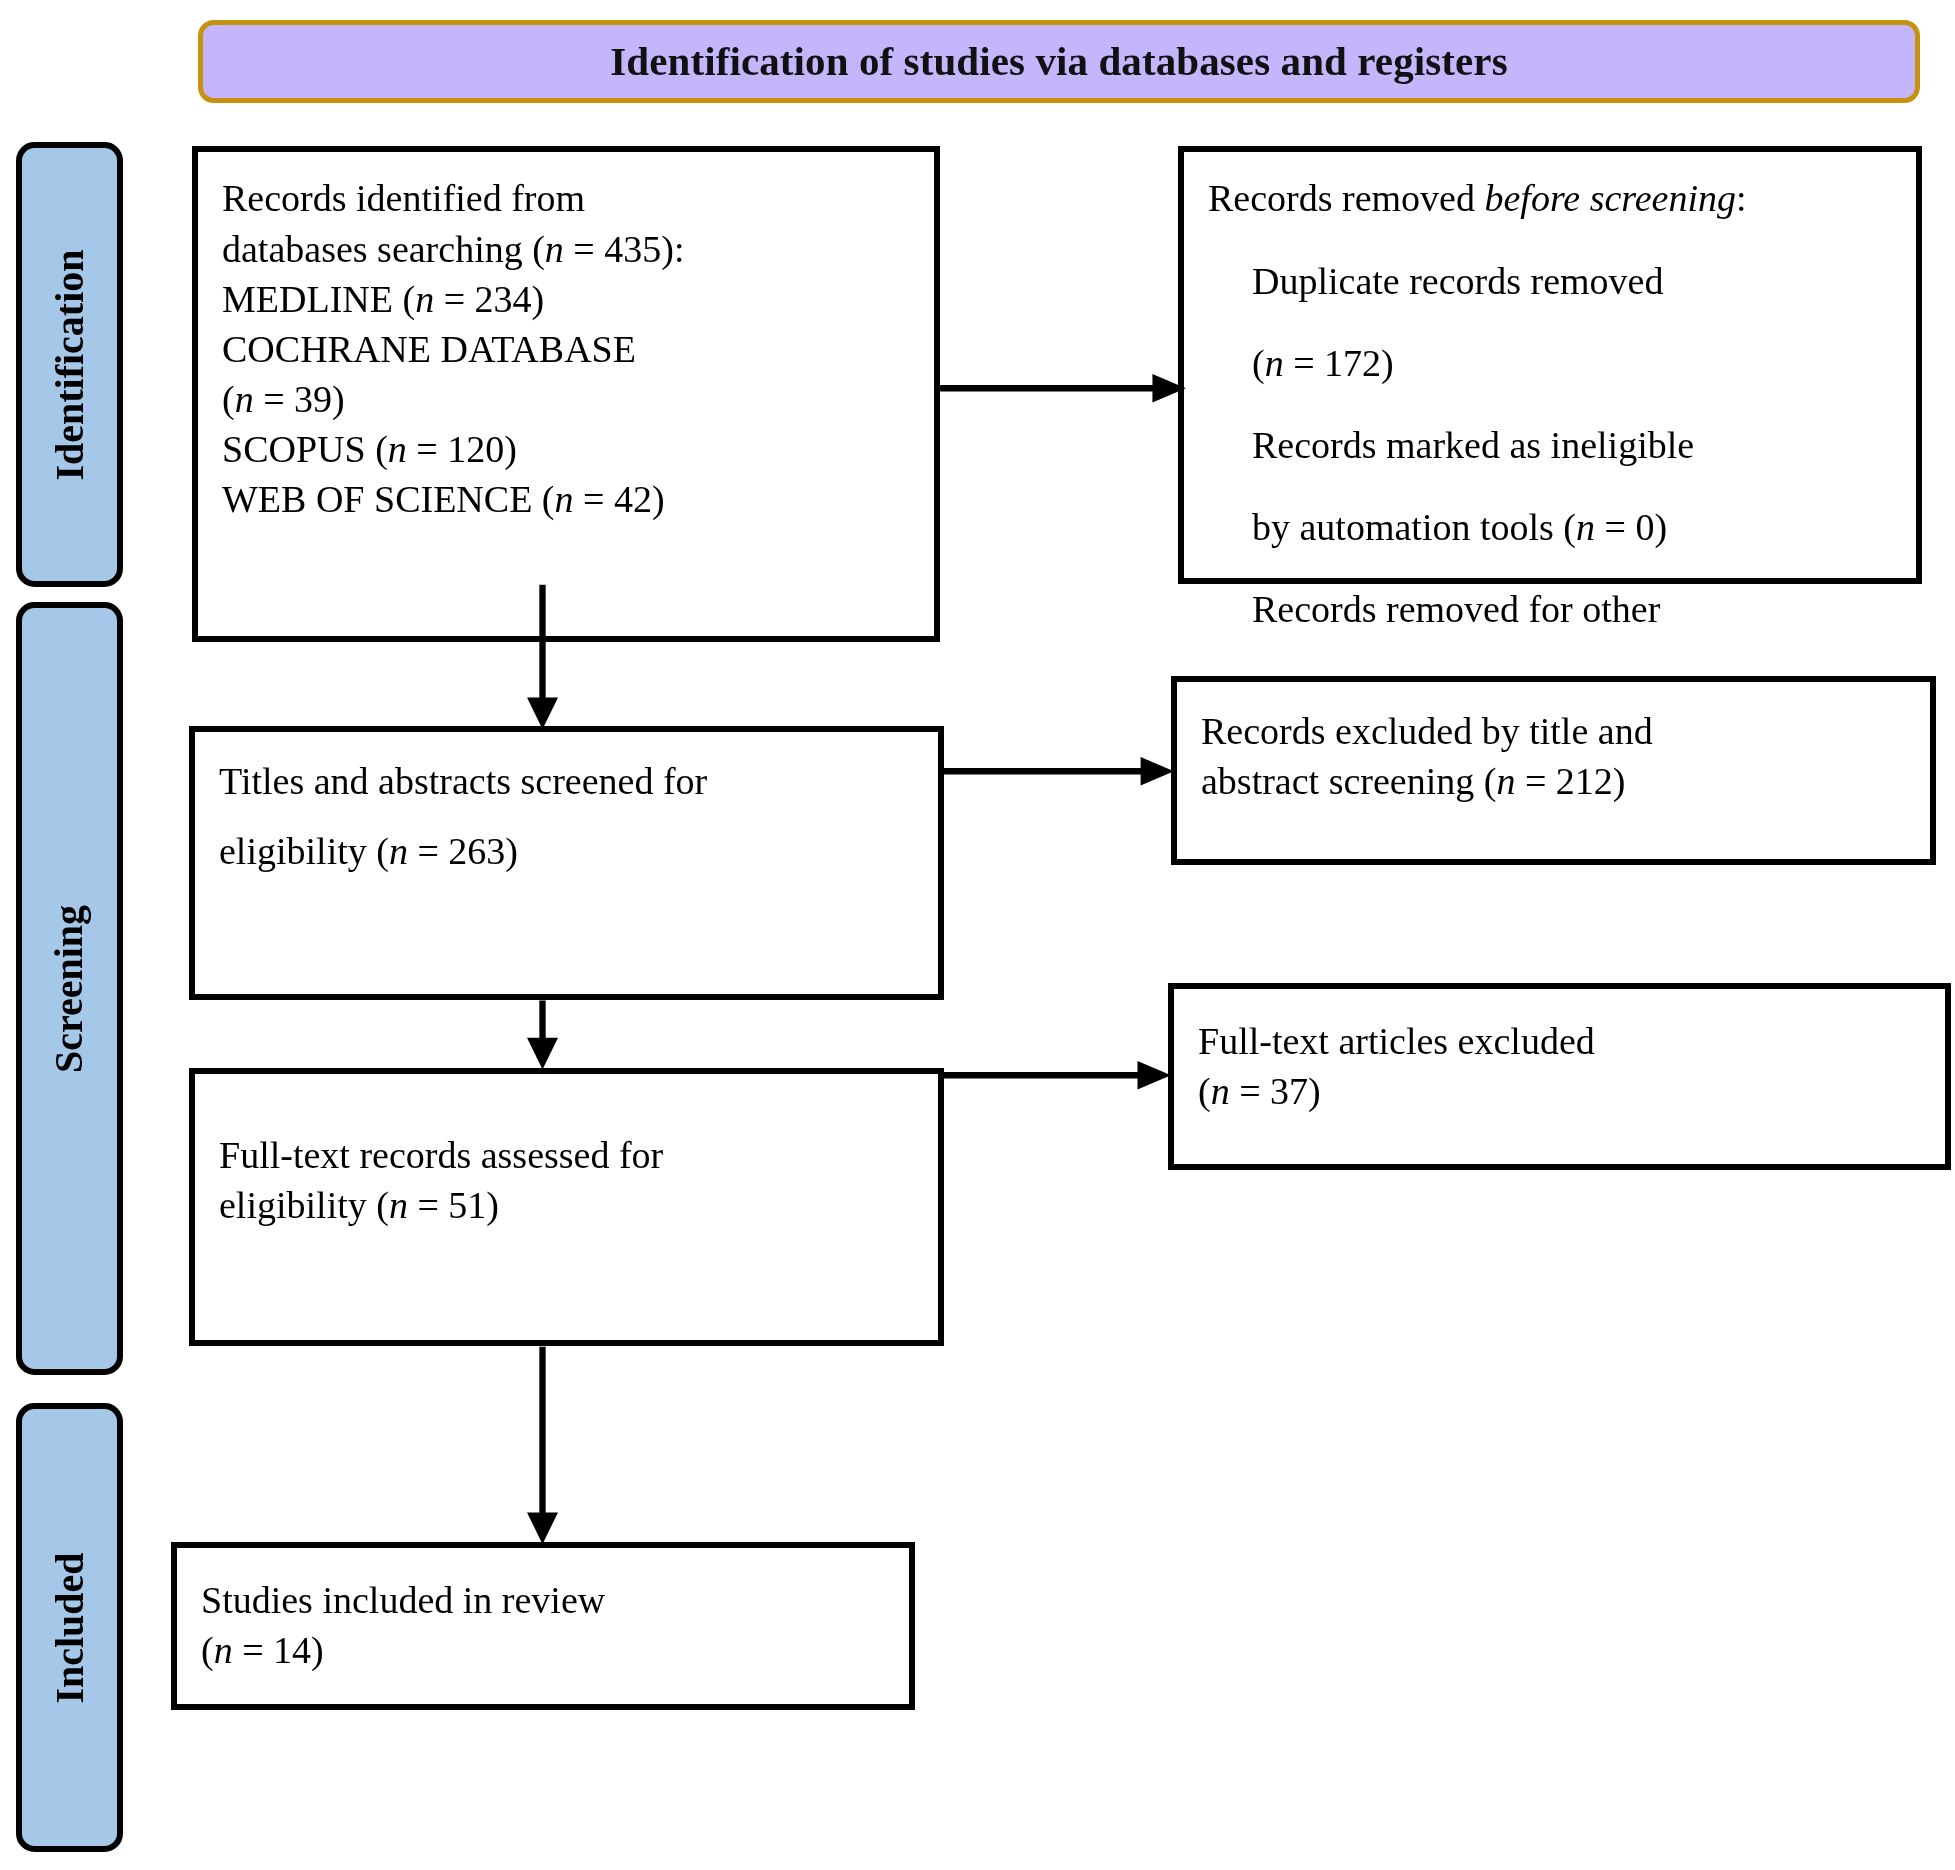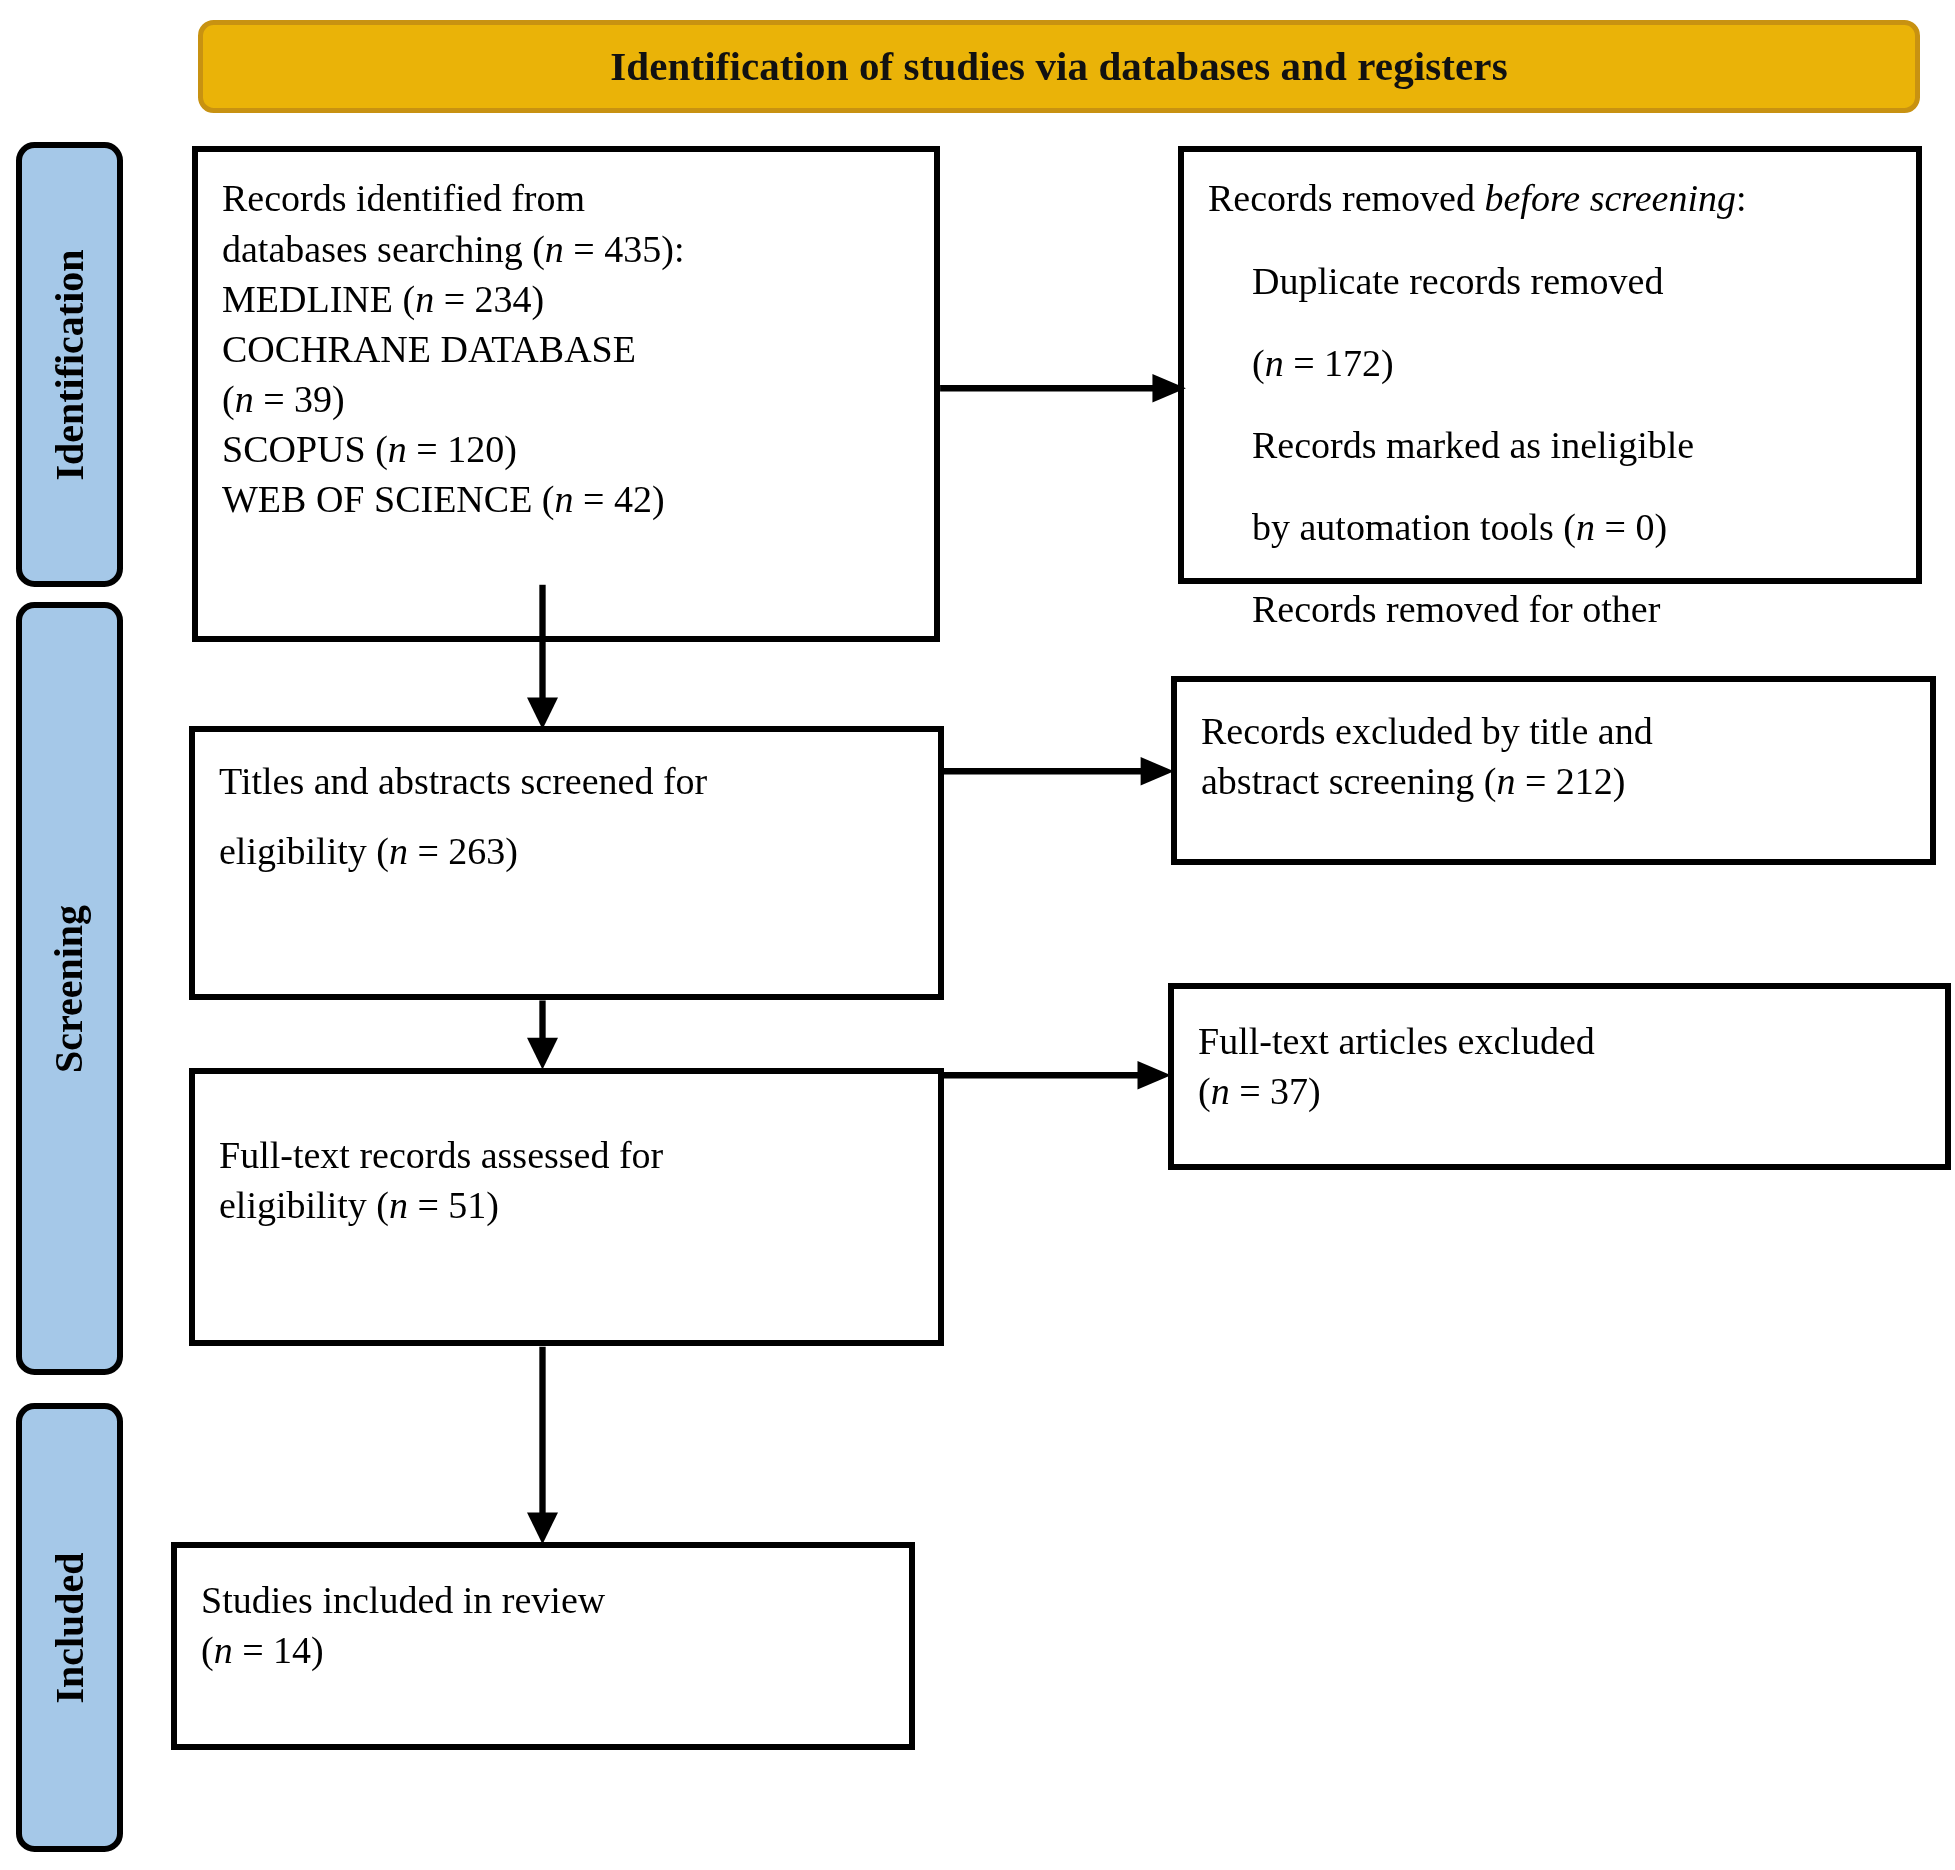--- a/index.html
+++ b/index.html
@@ -16,22 +16,22 @@
     font-family: "Liberation Serif", "DejaVu Serif", serif;
     overflow: hidden;
   }
 
   
   .header-bar {
     position: absolute;
     left: 198px;
     top: 20px;
     width: 1722px;
-    height: 93px;
-    background: #eab308;
+    height: 83px;
+    background: #c4b5fd;
     border: 5px solid #C89211;
     border-radius: 15.7px;
     box-sizing: border-box;
     display: flex;
     align-items: center;
     justify-content: center;
   }
   .header-title {
     font-size: 41px;
     font-weight: bold;
@@ -82,21 +82,21 @@
   }
   .box-text .ital { font-style: italic; }
   .box-text .indent { padding-left: 44px; display: block; margin-top: 32px; }
 
   #box-records-identified { left: 192px;  top: 146px;  width: 748px; height: 496px; }
   #box-records-removed    { left: 1178px; top: 146px;  width: 744px; height: 438px; }
   #box-titles-screened    { left: 189px;  top: 726px; width: 755px; height: 274px; padding-top: 24px; }
   #box-records-excluded   { left: 1171px; top: 676px;  width: 765px; height: 189px; padding-top: 24px; }
   #box-fulltext-assessed  { left: 189px;  top: 1068px; width: 755px; height: 278px; padding-top: 56px; }
   #box-fulltext-excluded  { left: 1168px; top: 983px; width: 783px; height: 187px; padding-top: 27px; }
-  #box-studies-included   { left: 171px;  top: 1542px; width: 744px; height: 208px; padding-top: 27px; }
+  #box-studies-included   { left: 171px;  top: 1542px; width: 744px; height: 168px; padding-top: 27px; }
 
   
   .conn {
     position: absolute;
     pointer-events: none;
   }
   .conn svg { display: block; overflow: visible; }
 </style>
 </head>
 <body>

